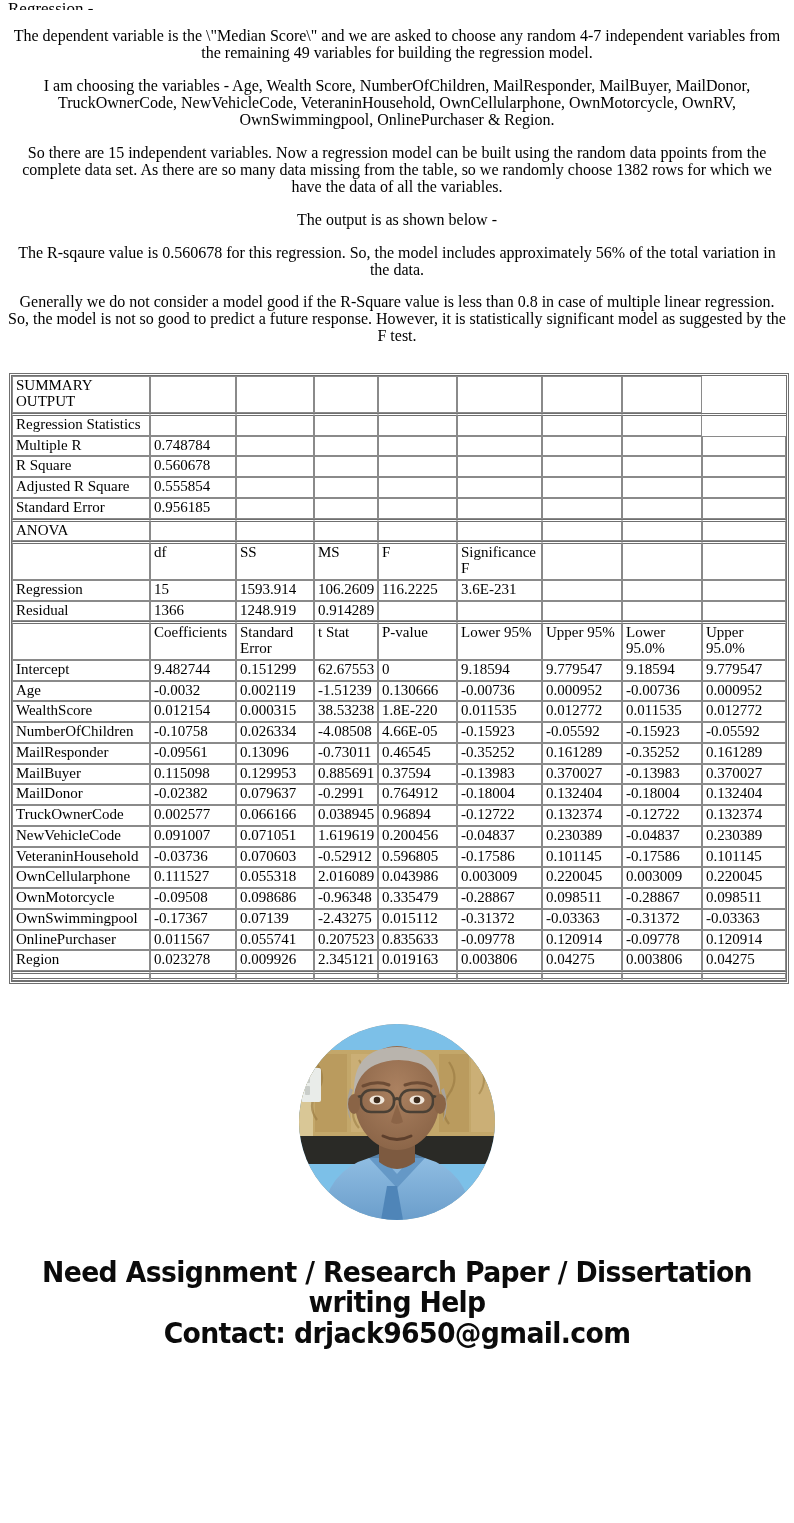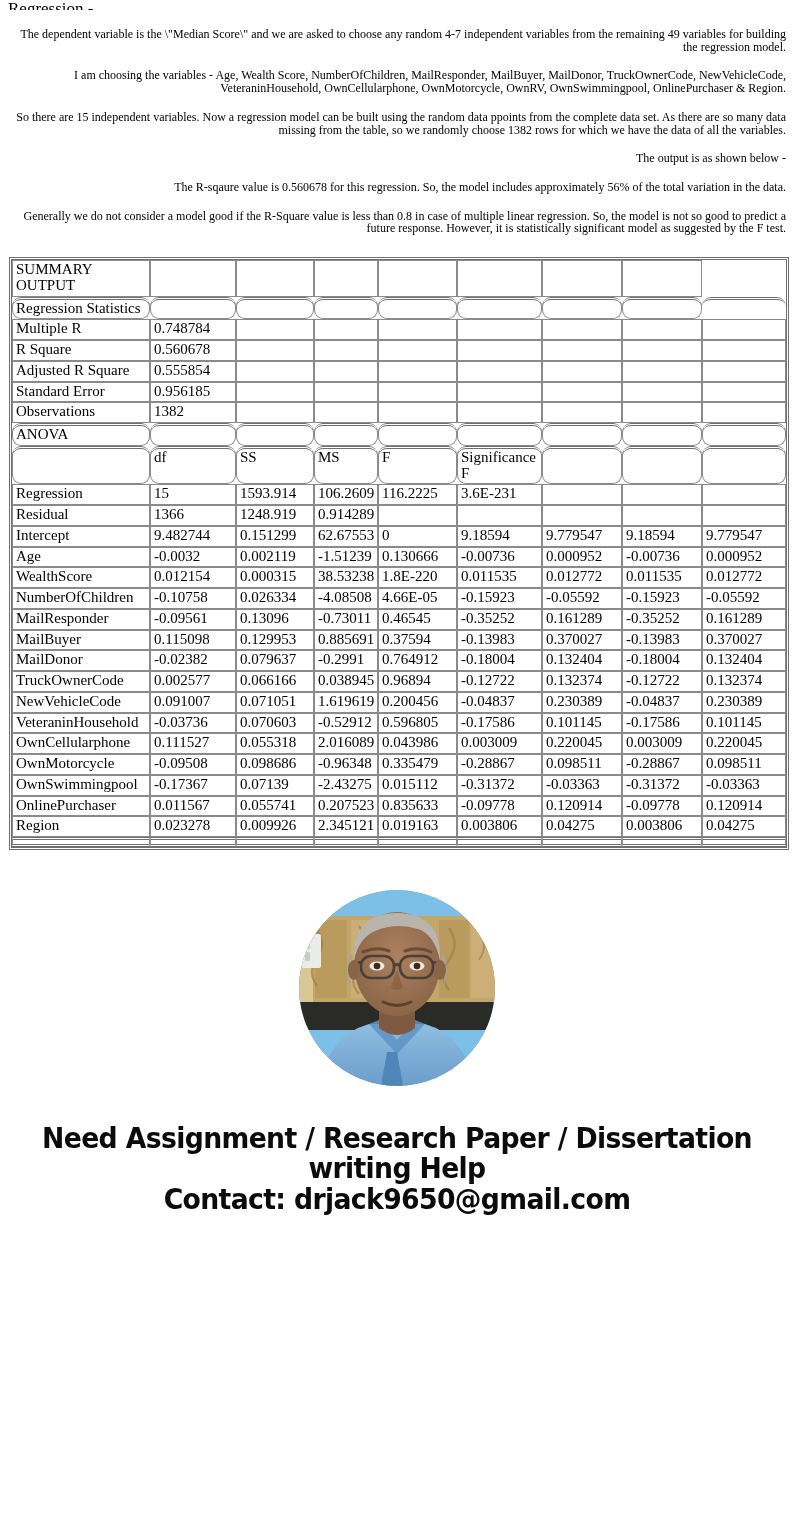--- a/index.html
+++ b/index.html
@@ -25,31 +25,31 @@
   
   .lede {
     font-size: 17px;
     line-height: 18px;
     margin: 0 0 0 0;
     padding: 0;
     height: 10px;
     overflow: hidden;
   }
   p.para {
-    font-size: 12px;
+    font-size: 16px;
     line-height: 1.06;
     margin: 16px 0 0 0;
     padding: 0;
-    text-align: right;
+    text-align: center;
   }
   p.para.first { margin-top: 18px; }
 
   
   .tbl-wrap {
-    margin-top: 22px;
+    margin-top: 28px;
     padding: 0 1px;
   }
   table.reg {
     border-collapse: separate;
     border-spacing: 0;
     border: 3px double #6f6f6f;
     width: 776px;
     table-layout: fixed;
     font-size: 15px;
     line-height: 1.05;
@@ -62,21 +62,20 @@
     overflow: hidden;
     white-space: normal;
     word-break: normal;
     font-family: "Liberation Serif", "DejaVu Serif", serif;
   }
   table.reg td.blank-noborder {
     border: none;
   }
   table.reg tr.sep-row td {
     border-top: 3px double #6f6f6f;
-    border-radius: 9px;
   }
   table.reg tr.tail td {
     height: 4px;
     padding: 0;
     border-top: 3px double #6f6f6f;
     border-bottom: 3px double #6f6f6f;
   }
   
   col.c0 { width: 138px; }
   col.c1 { width: 86px;  }
@@ -208,31 +207,20 @@
             <td>Standard Error</td>
             <td>0.956185</td>
             <td></td>
             <td></td>
             <td></td>
             <td></td>
             <td></td>
             <td></td>
             <td></td>
           </tr>
-          <tr>
-            <td>Observations</td>
-            <td>1382</td>
-            <td></td>
-            <td></td>
-            <td></td>
-            <td></td>
-            <td></td>
-            <td></td>
-            <td></td>
-          </tr>
           <tr class="sep-row">
             <td>ANOVA</td>
             <td></td>
             <td></td>
             <td></td>
             <td></td>
             <td></td>
             <td></td>
             <td></td>
             <td></td>
@@ -262,20 +250,31 @@
           <tr>
             <td>Residual</td>
             <td>1366</td>
             <td>1248.919</td>
             <td>0.914289</td>
             <td></td>
             <td></td>
             <td></td>
             <td></td>
             <td></td>
+          </tr>
+          <tr class="sep-row">
+            <td></td>
+            <td>Coefficients</td>
+            <td>Standard Error</td>
+            <td>t Stat</td>
+            <td>P-value</td>
+            <td>Lower 95%</td>
+            <td>Upper 95%</td>
+            <td>Lower 95.0%</td>
+            <td>Upper 95.0%</td>
           </tr>
           <tr>
             <td>Intercept</td>
             <td>9.482744</td>
             <td>0.151299</td>
             <td>62.67553</td>
             <td>0</td>
             <td>9.18594</td>
             <td>9.779547</td>
             <td>9.18594</td>

